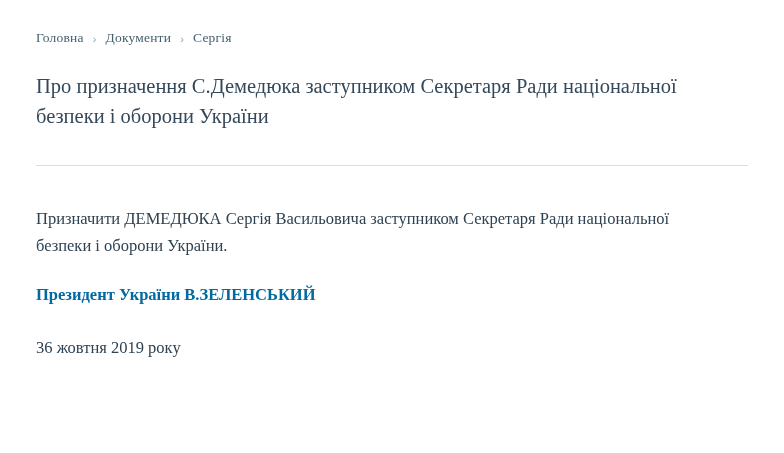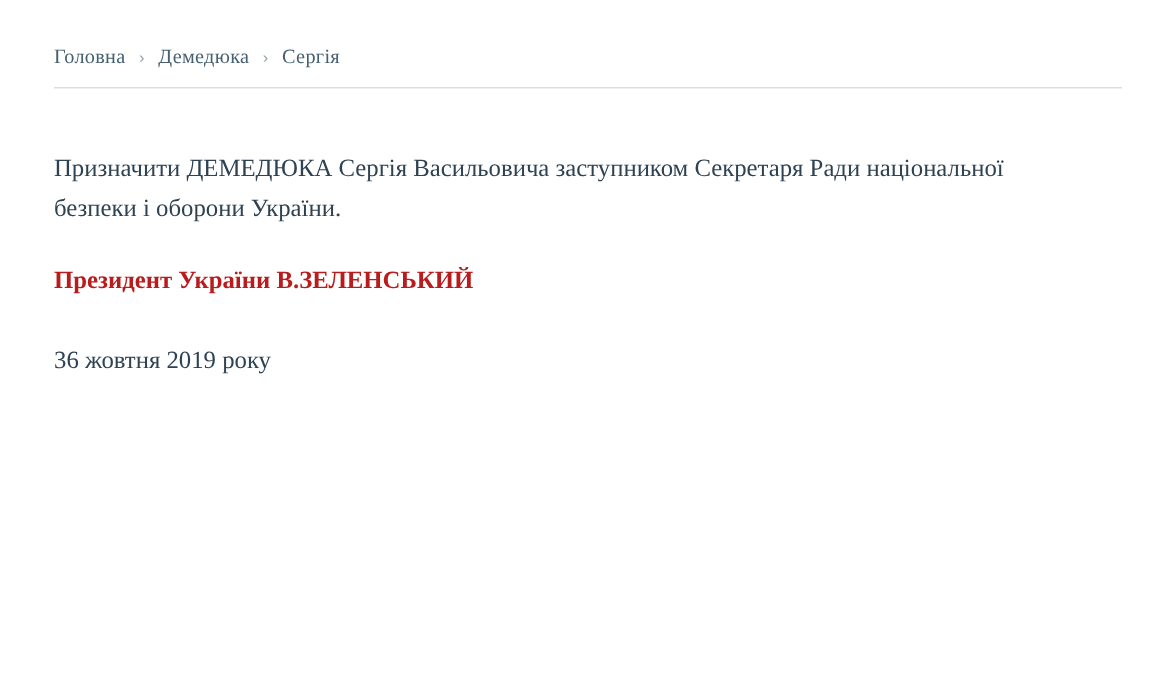--- a/index.html
+++ b/index.html
@@ -22,21 +22,21 @@
     padding: 30px 36px 0 36px;
   }
 
   
   .breadcrumb {
     display: flex;
     align-items: flex-end;
     font-family: "Liberation Serif", serif;
     font-size: 13.5px;
     color: #4a6272;
-    margin: 0 0 12px 0;
+    margin: 0 0 26px 0;
     letter-spacing: 0.2px;
   }
   .breadcrumb a {
     color: #46606f;
     text-decoration: none;
   }
   .crumb-sep {
     display: inline-block;
     margin: 0 9px;
     color: #8fa3ae;
@@ -81,40 +81,41 @@
     font-size: 16.5px;
     line-height: 1.62;
     color: #2f4252;
     margin: 0 0 22px 0;
     max-width: 660px;
   }
   .doc-body p.signature {
     font-weight: bold;
     font-size: 16.5px;
     margin-bottom: 26px;
-    color: #b91c1c;
+    color: #0369a1;
   }
   .doc-body p.date {
     margin-bottom: 0;
   }
 </style>
 </head>
 <body>
 
 <div class="page">
 
   <nav class="breadcrumb">
     <a href="#">Головна</a>
     <span class="crumb-sep">›</span>
-    <a href="#">Демедюка</a>
+    <a href="#">Документи</a>
     <span class="crumb-sep">›</span>
     <a href="#">Сергія</a>
   </nav>
 
 
+  <h2 class="doc-subtitle">Про призначення С.Демедюка заступником Секретаря Ради національної безпеки і оборони України</h2>
 
   <hr class="divider">
 
   <div class="doc-body">
     <p>Призначити ДЕМЕДЮКА Сергія Васильовича заступником Секретаря Ради національної безпеки і оборони України.</p>
     <p class="signature">Президент України В.ЗЕЛЕНСЬКИЙ</p>
     <p class="date">36 жовтня 2019 року</p>
   </div>
 
 </div>

